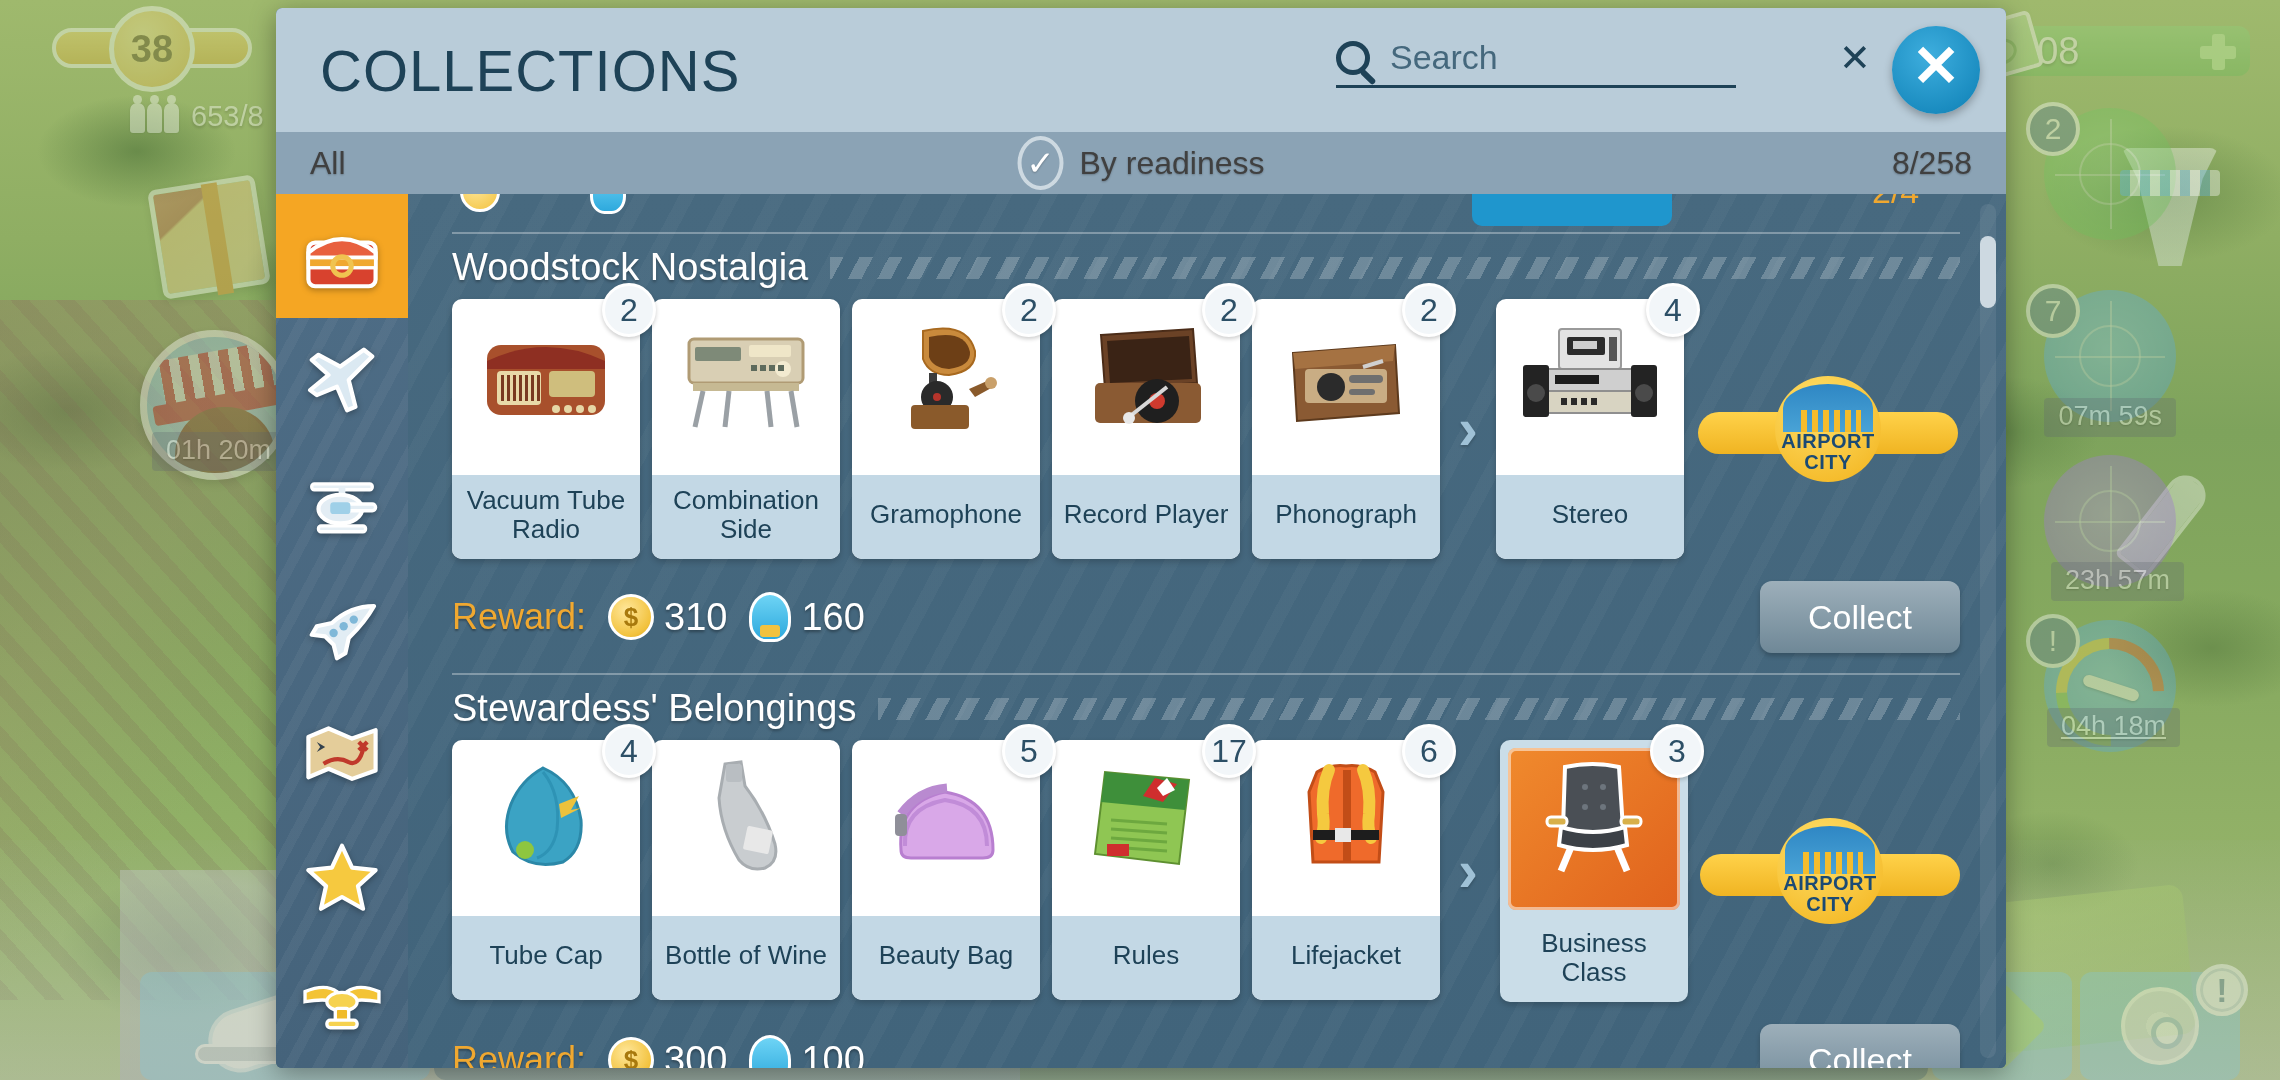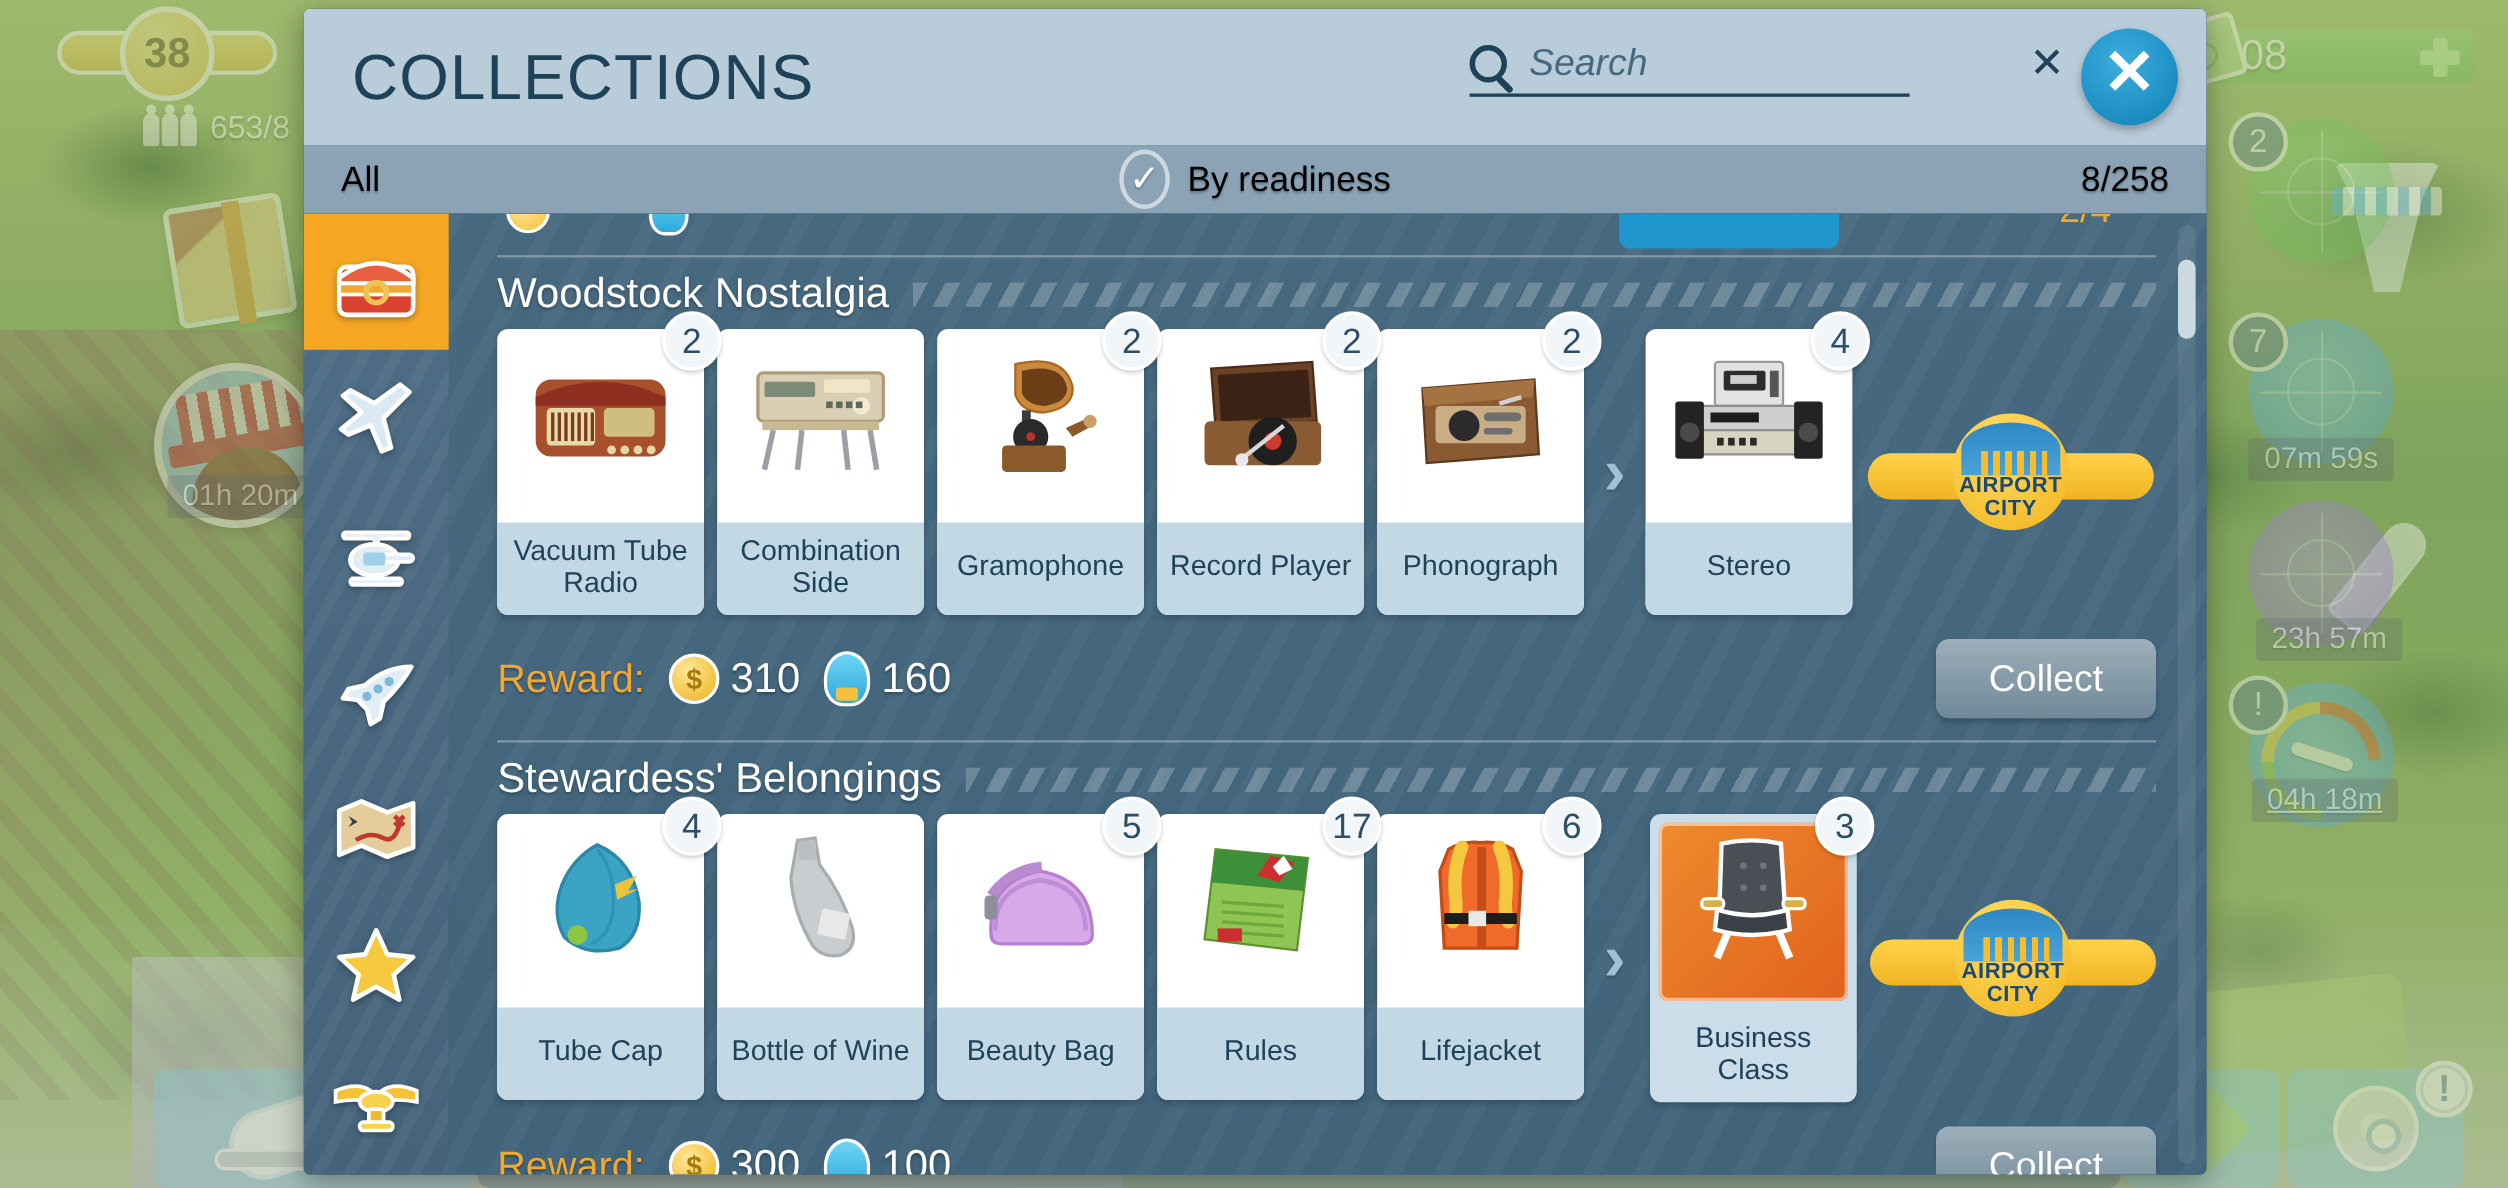--- a/index.html
+++ b/index.html
@@ -211,35 +211,35 @@
   #search-wrap {
     position: absolute; left: 1060px; top: 30px; width: 400px;
     display: flex; align-items: center; border-bottom: 3px solid #1e4257; padding-bottom: 8px;
   }
   .search-icon { width: 34px; height: 34px; border: 5px solid #1e4257; border-radius: 50%;
       position: relative; margin-right: 20px; flex: none; }
   .search-icon::after { content:''; position:absolute; right:-12px; bottom:-10px; width:18px; height:6px;
       background:#1e4257; transform: rotate(45deg); border-radius:3px; }
   #search-input {
     border: none; background: transparent; outline: none; flex: 1;
-    font-size: 34px; color: #b91c1c; font-family: "Liberation Sans", sans-serif; font-style: italic;
+    font-size: 34px; color: #b91c1c; font-family: "Liberation Sans", sans-serif;
   }
   #search-input::placeholder { color: #31576d; opacity: .85; }
   #search-clear { font-size: 38px; color: #1e4257; cursor: pointer; padding: 0 6px; line-height: 1; }
   #close-btn {
     position: absolute; right: 26px; top: 18px; width: 88px; height: 88px; border-radius: 50%;
     background: radial-gradient(circle at 42% 34%, #3eaede, #1a8cc0 72%, #1679a8);
     display: flex; align-items: center; justify-content: center; cursor: pointer;
     box-shadow: 0 4px 8px rgba(0,0,0,.28);
   }
   #close-btn span { color:#fff; font-size: 58px; font-weight: 700; line-height: 1; transform: translateY(-4px); }
 
   #filter-bar {
     height: 62px; background: #8ba3b5; flex: none;
-    display: flex; align-items: center; color: #000000; font-size: 32px; position: relative;
+    display: flex; align-items: center; color: #404040; font-size: 32px; position: relative;
     text-shadow: 0 1px 2px rgba(0,0,0,.25);
   }
   #filter-all { margin-left: 34px; cursor: pointer; }
   #filter-readiness { position: absolute; left: 50%; transform: translateX(-50%);
       display: flex; align-items: center; gap: 16px; cursor: pointer; }
   .check-oval { width: 46px; height: 54px; border: 4px solid #cdd9e1; border-radius: 50%;
       display:flex; align-items:center; justify-content:center; position: relative; }
   .check-oval::after { content:'✓'; color:#fff; font-size: 34px; line-height:1; }
   #filter-count { margin-left: auto; margin-right: 34px; }
 

